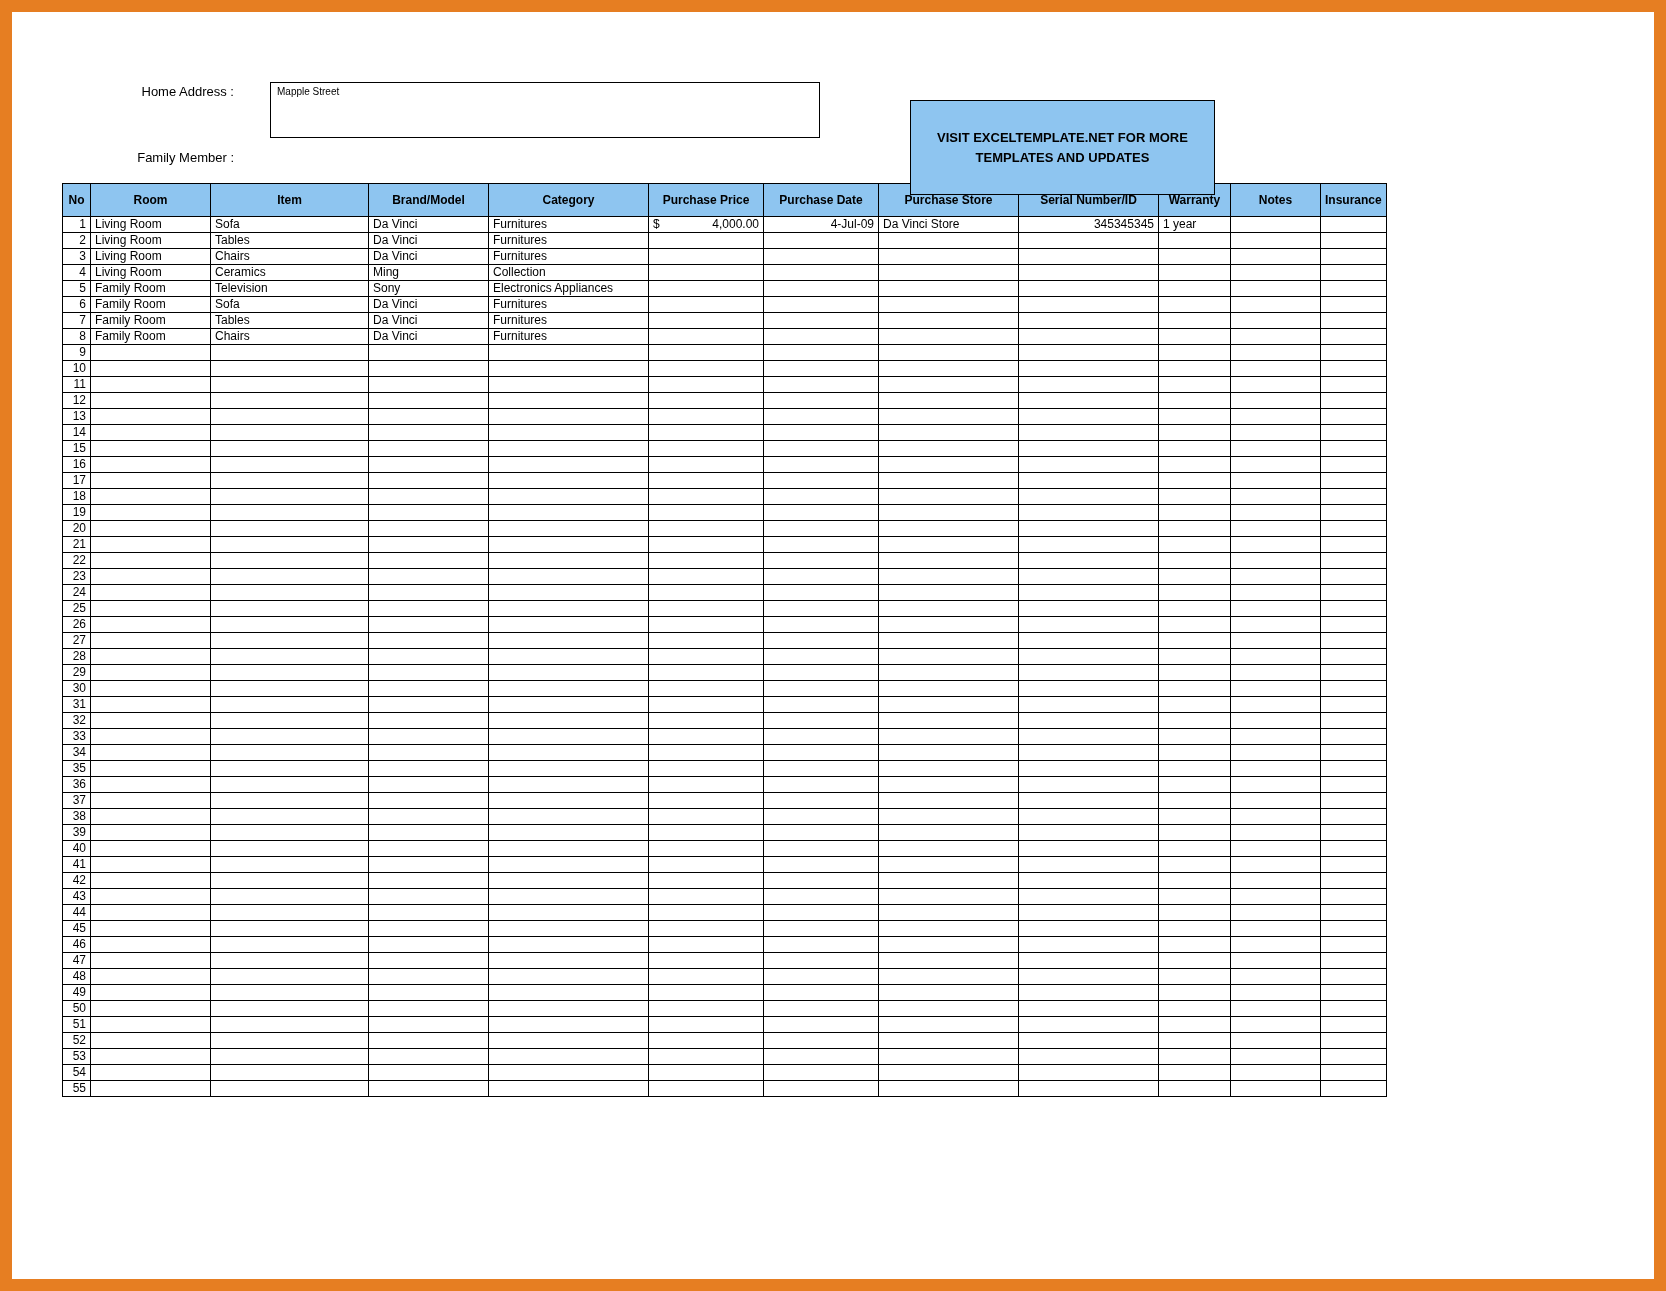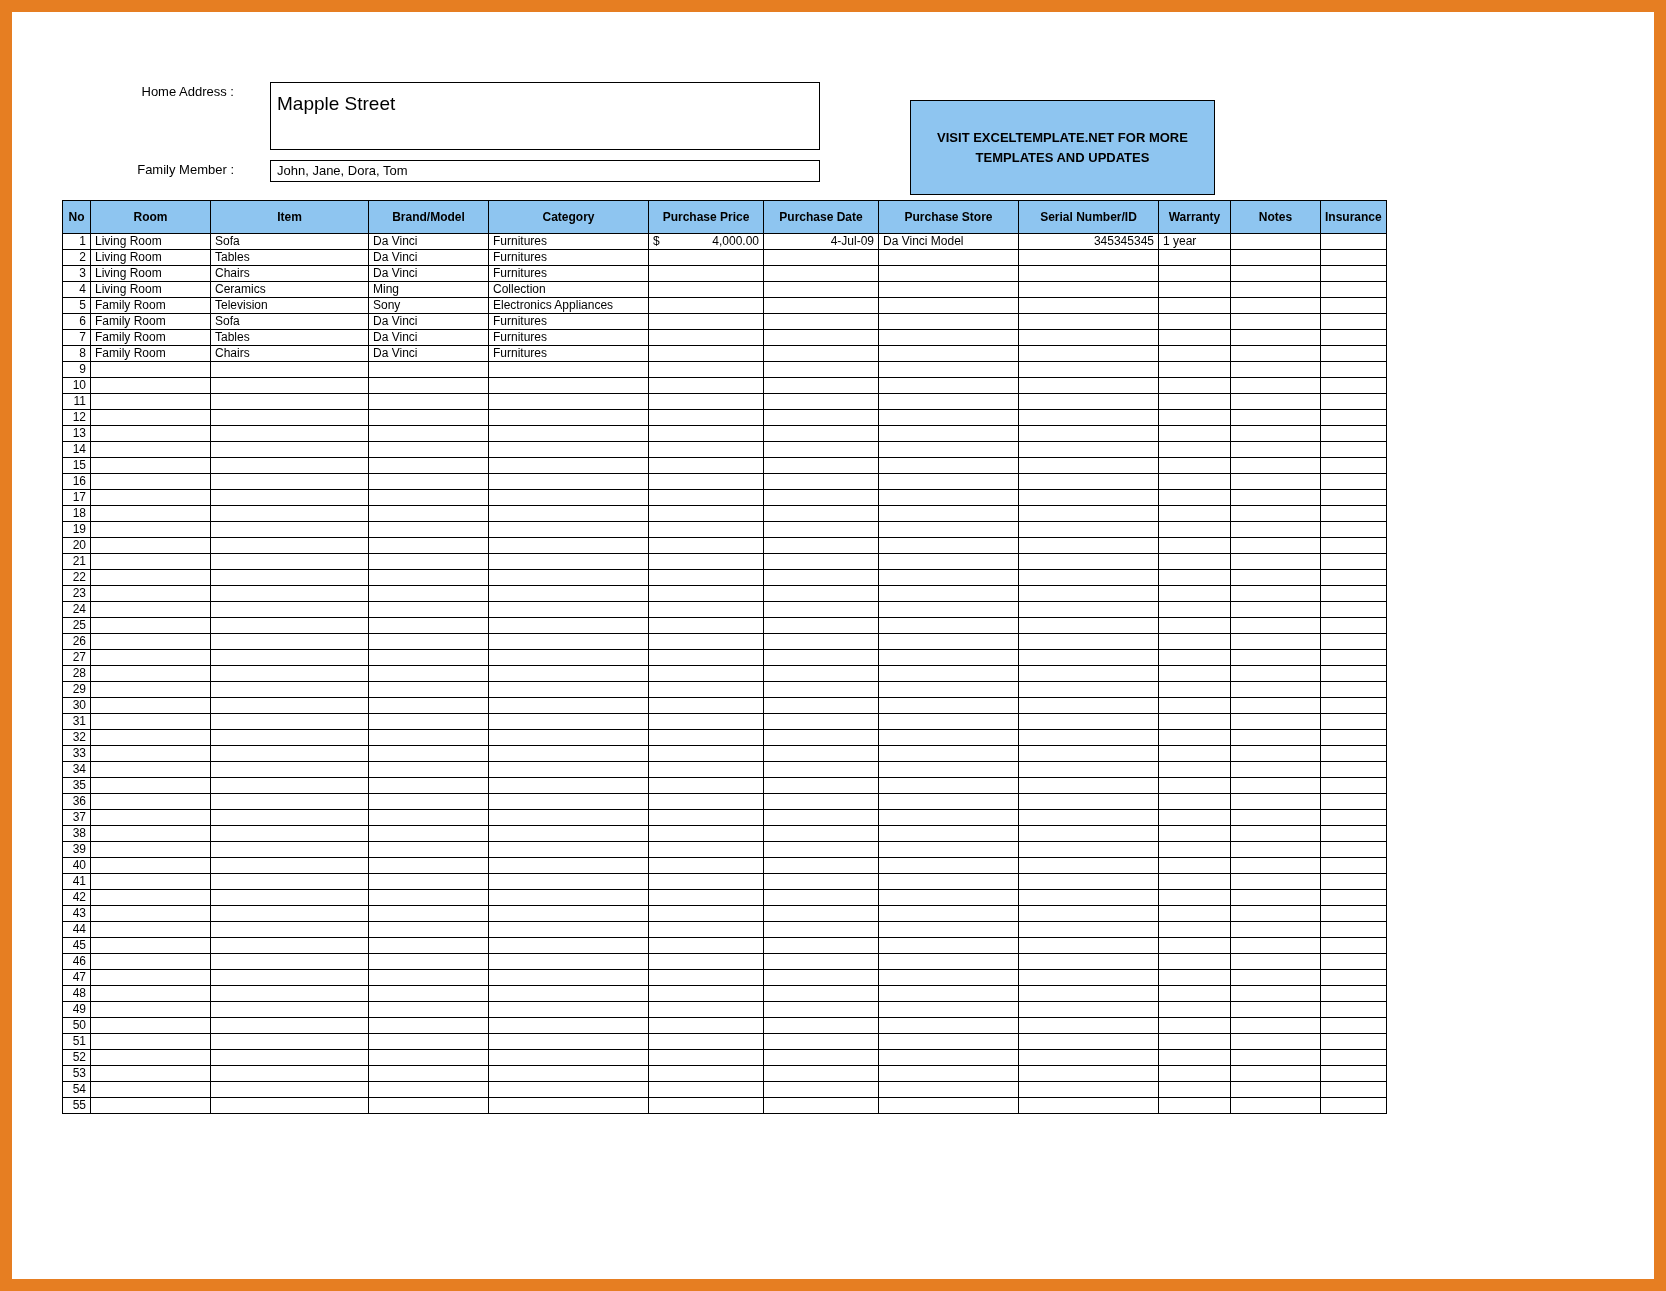--- a/index.html
+++ b/index.html
@@ -25,24 +25,24 @@
   }
   .form-label {
     width: 140px;
     text-align: right;
     padding-right: 8px;
     padding-top: 2px;
     font-size: 13px;
   }
   .address-box {
     width: 550px;
-    height: 68px;
+    height: 56px;
     border: 1px solid #000;
-    padding: 10px 6px;
-    font-size: 19px;
+    padding: 3px 6px;
+    font-size: 10px;
   }
   .member-box {
     width: 550px;
     height: 22px;
     border: 1px solid #000;
     padding: 2px 6px;
     font-size: 13px;
   }
   .banner {
     position: absolute;
@@ -102,21 +102,20 @@
 </head>
 <body>
 
 <div class="header-area">
   <div class="form-row">
     <div class="form-label">Home Address :</div>
     <div class="address-box">Mapple Street</div>
   </div>
   <div class="form-row">
     <div class="form-label">Family Member :</div>
-    <div class="member-box">John, Jane, Dora, Tom</div>
   </div>
 </div>
 
 <div class="banner">
   <span>VISIT EXCELTEMPLATE.NET FOR MORE TEMPLATES AND UPDATES</span>
 </div>
 
 <table class="inventory">
   <thead>
     <tr>
@@ -141,21 +140,21 @@
         <td class="col-item">Sofa</td>
         <td class="col-brand">Da Vinci</td>
         <td class="col-category">Furnitures</td>
         <td class="col-price">
           <div class="price-cell">
             <span>$</span>
             <span>4,000.00</span>
           </div>
         </td>
         <td class="col-date">4-Jul-09</td>
-        <td class="col-store">Da Vinci Model</td>
+        <td class="col-store">Da Vinci Store</td>
         <td class="col-serial">345345345</td>
         <td class="col-warranty">1 year</td>
         <td class="col-notes"></td>
         <td class="col-insurance"></td>
       </tr>
       <tr>
         <td class="col-no">2</td>
         <td class="col-room">Living Room</td>
         <td class="col-item">Tables</td>
         <td class="col-brand">Da Vinci</td>

